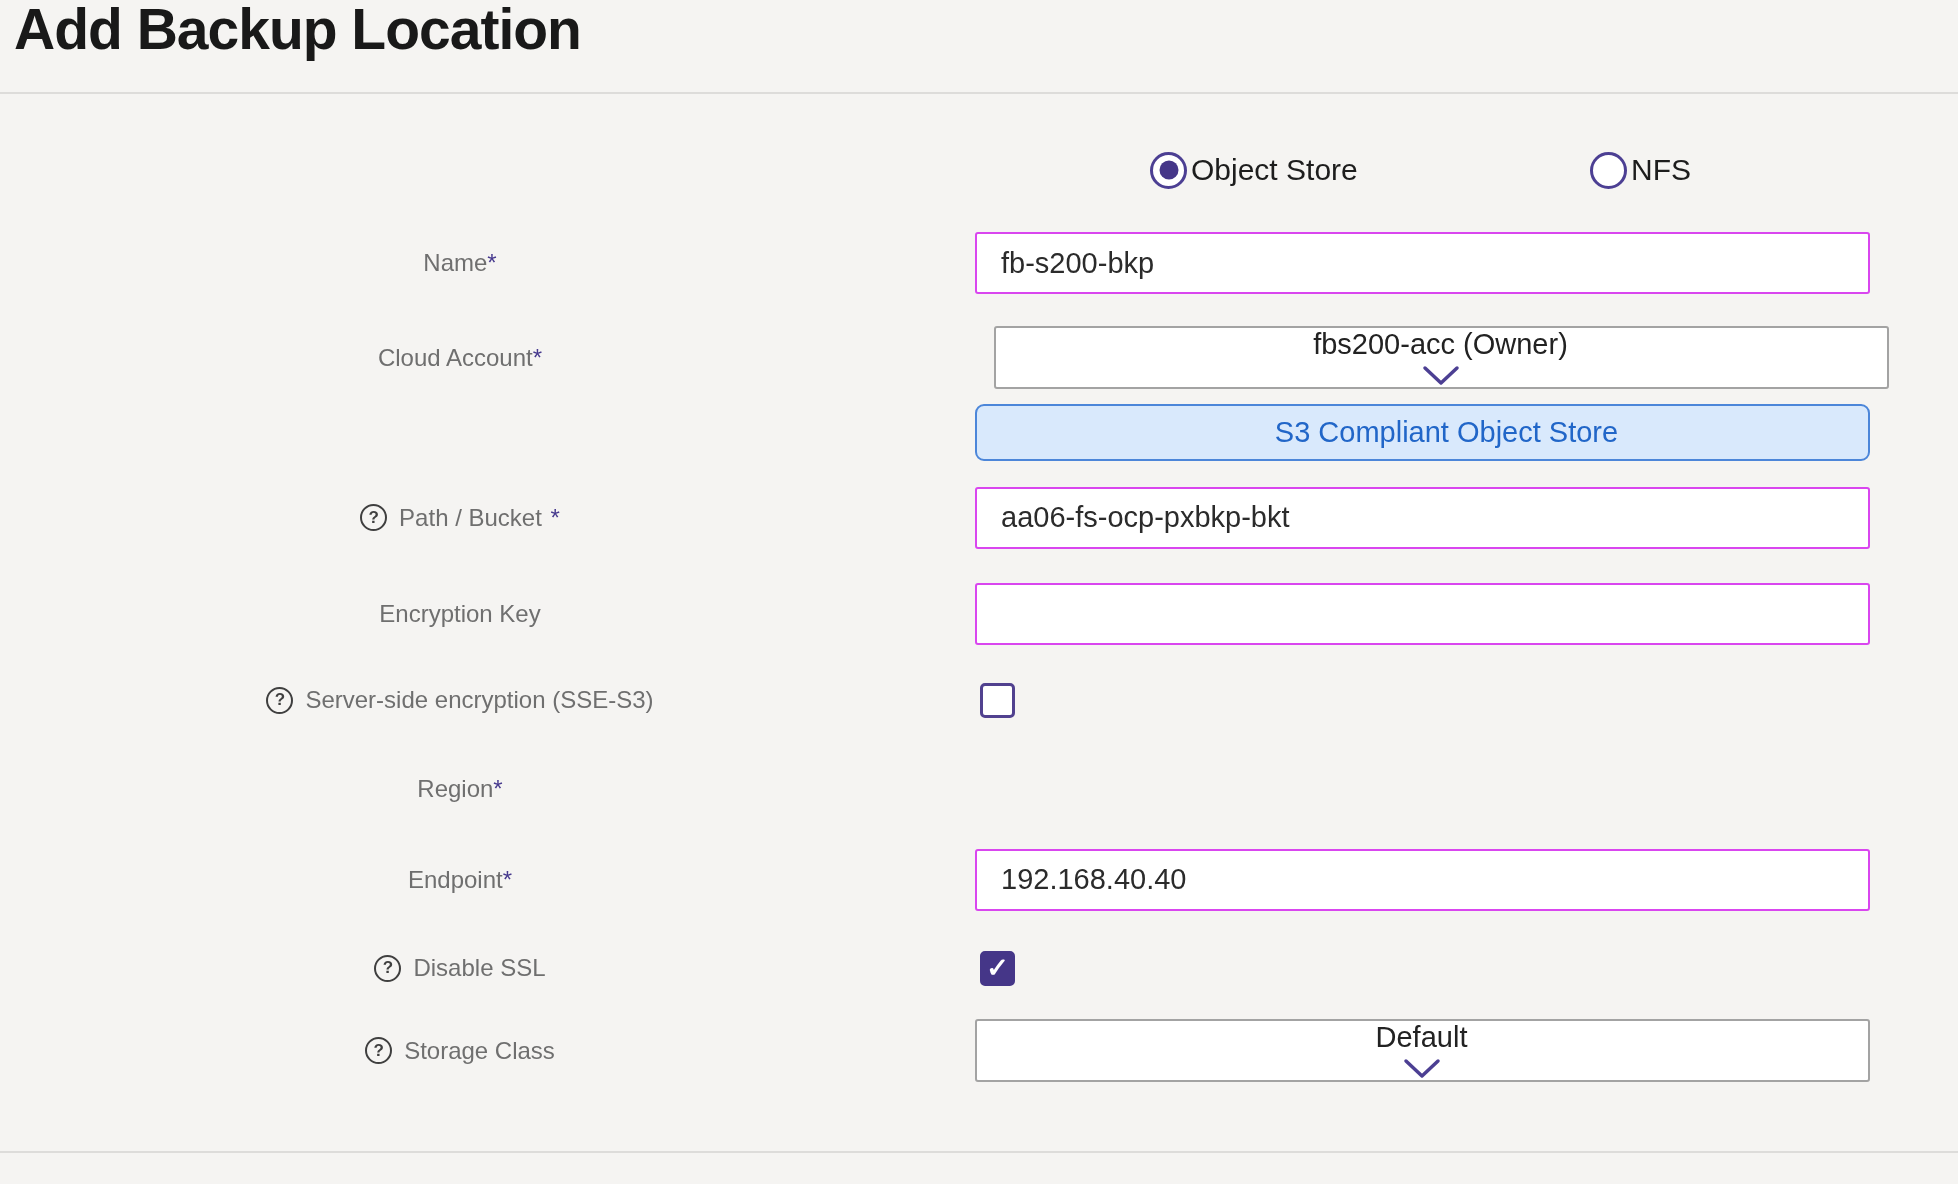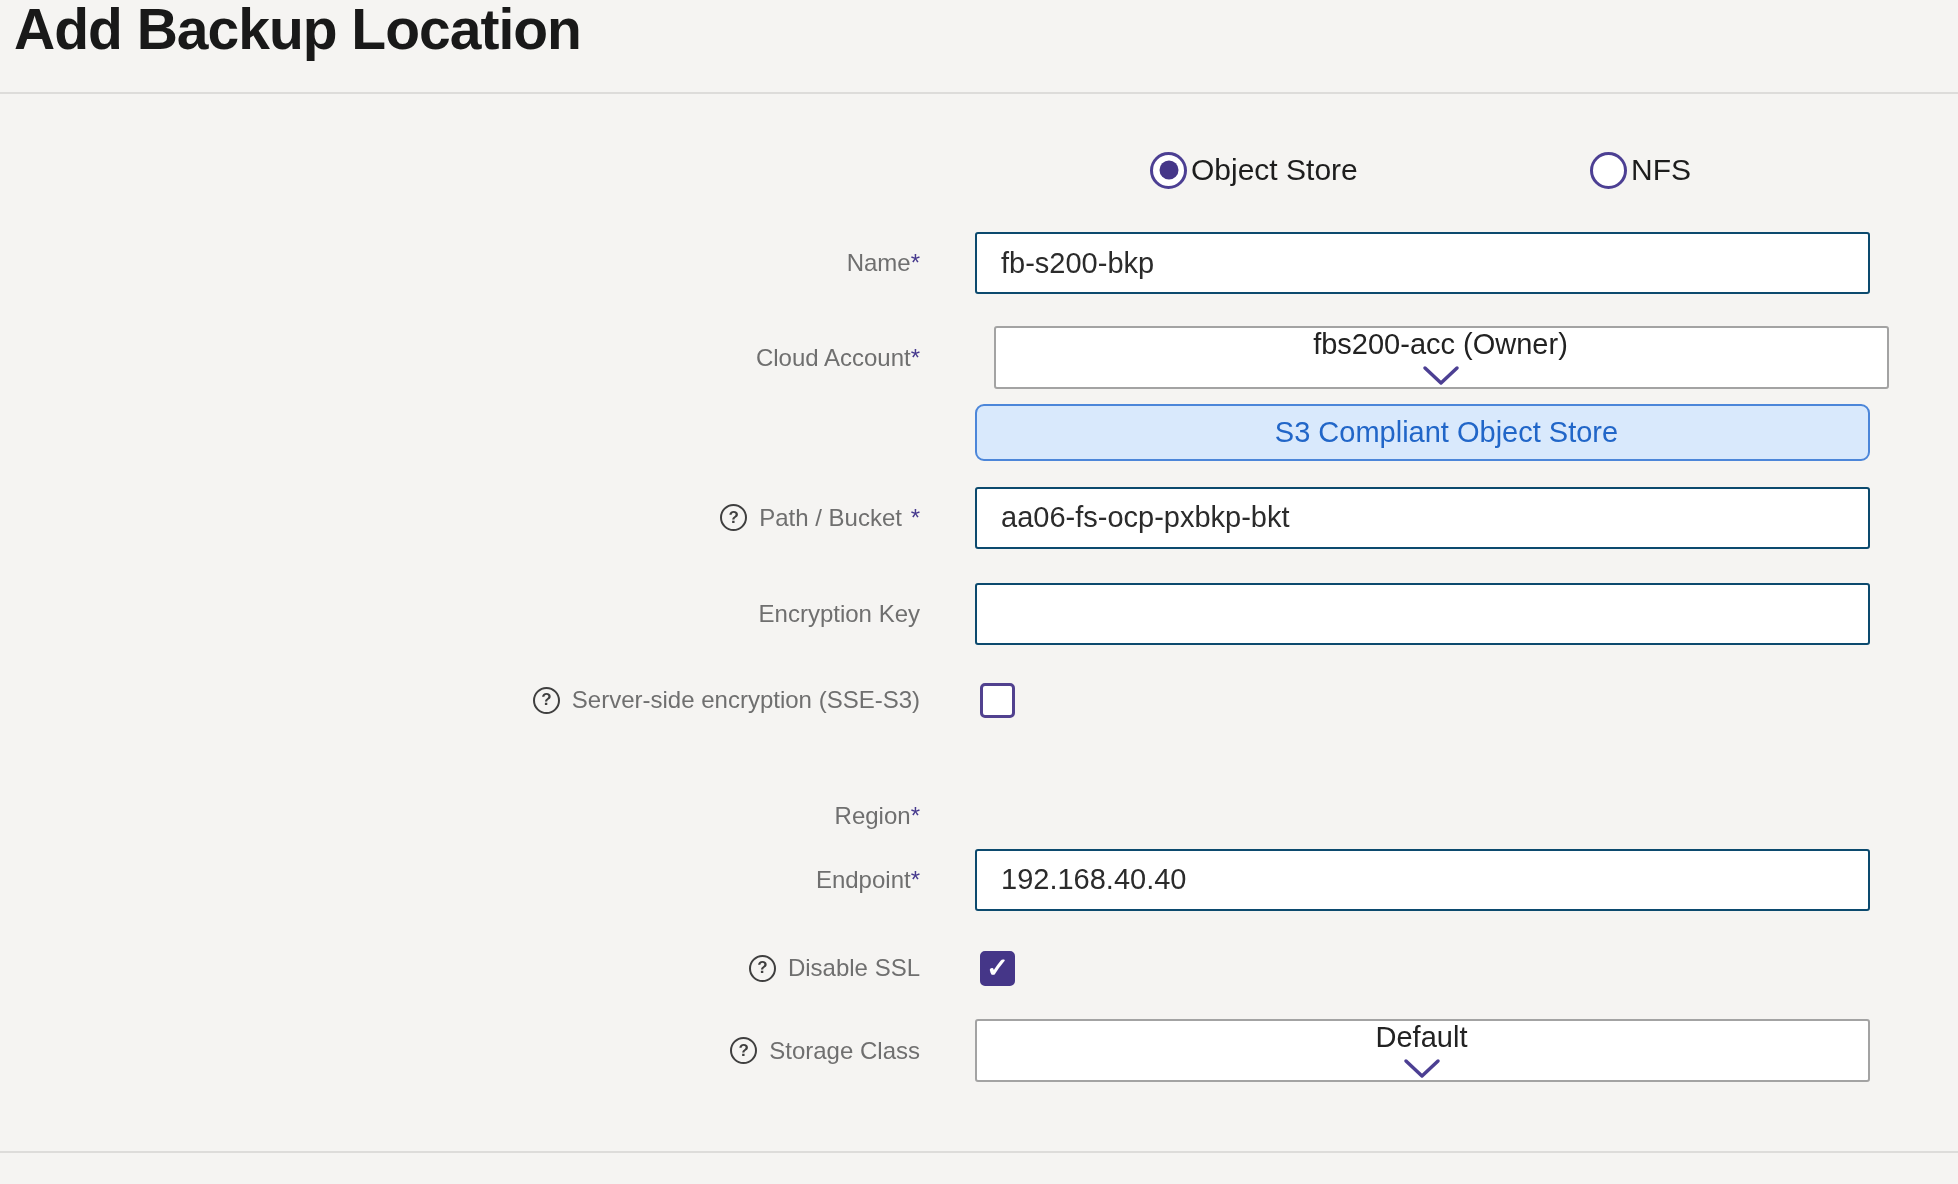--- a/index.html
+++ b/index.html
@@ -14,38 +14,38 @@
     position:absolute; left:14px; top:-4px;
     font-size:57px; font-weight:bold; letter-spacing:-1px;
     color:#191919;
   }
   .divider { position:absolute; left:0; width:100%; height:2px; background:#dddcda; }
   .divider.top { top:92px; }
   .divider.bottom { top:1151px; }
 
   .row { position:absolute; left:0; width:1900px; display:flex; align-items:center; }
   .label-col {
-    width:920px; display:flex; justify-content:flex-end; align-items:center;
+    width:920px; display:flex; justify-content:center; align-items:center;
     gap:12px; flex-shrink:0;
   }
   .field-label { font-size:24px; color:#6f6f6f; white-space:nowrap; }
   .req { color:#473a8e; font-size:24px; }
   .req.spaced { margin-left:2px; }
   .control { margin-left:55px; }
 
   .help-icon {
     width:27px; height:27px; border:2px solid #3f3f3f; border-radius:50%;
     display:flex; align-items:center; justify-content:center;
     font-size:17px; font-weight:bold; color:#3f3f3f; flex-shrink:0;
     cursor:default; background:transparent;
   }
 
   .text-input {
     width:895px; height:62px; background:#ffffff;
-    border:2px solid #0c4a6e; border-radius:3px;
+    border:2px solid #d946ef; border-radius:3px;
     font-size:29px; color:#2b2b2b; padding:0 24px;
     font-family:"Liberation Sans", sans-serif; outline:none;
   }
 
   .select-box {
     width:895px; height:63px; background:#ffffff;
     border:2px solid #a3a3a3; border-radius:3px;
     display:flex; align-items:center; justify-content:space-between;
     padding:0 26px 0 24px; cursor:pointer;flex-direction:column;
   }
@@ -80,21 +80,21 @@
   .checkbox.checked .checkmark { display:block; }
 
   
   #row-radios       { top:140px; height:60px; }
   #row-name         { top:232px; height:62px; }
   #row-cloud        { top:326px; height:63px;gap:19px; }
   #row-banner       { top:404px; height:57px; }
   #row-path         { top:486px; height:63px; }
   #row-enckey       { top:582px; height:63px; }
   #row-sse          { top:682px; height:36px; }
-  #row-region       { top:784px; height:63px; }
+  #row-region       { top:757px; height:63px; }
   #row-endpoint     { top:848px; height:63px; }
   #row-ssl          { top:950px; height:36px; }
   #row-storage      { top:1019px; height:63px; }
 </style>
 </head>
 <body>
 
 <h1 class="page-title">Add Backup Location</h1>
 <div class="divider top"></div>
 

